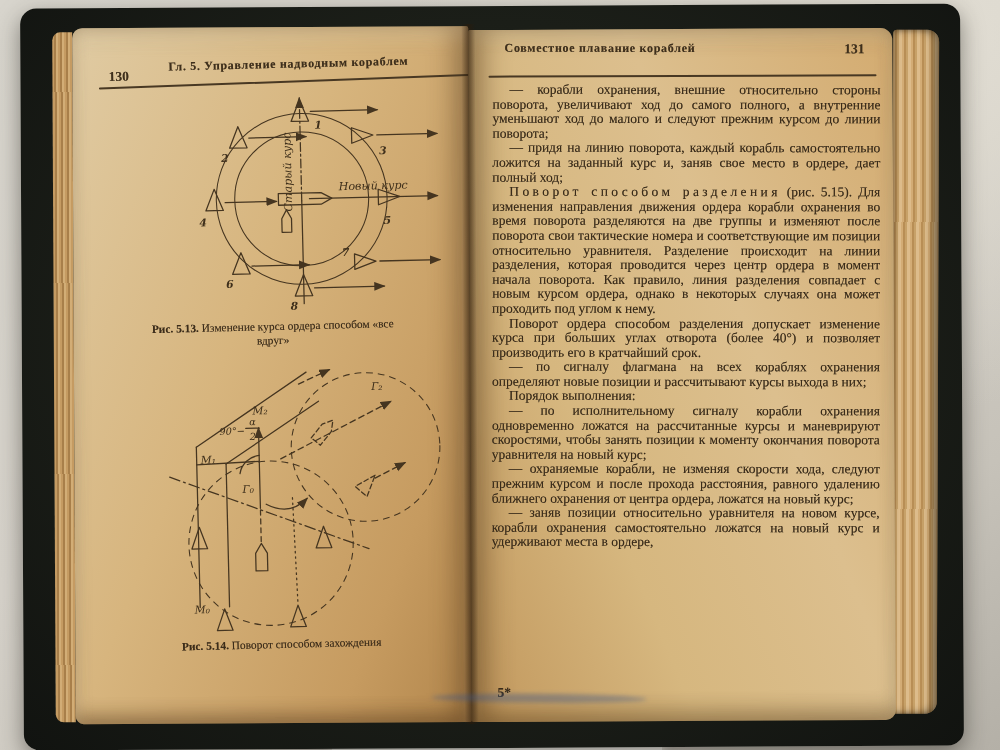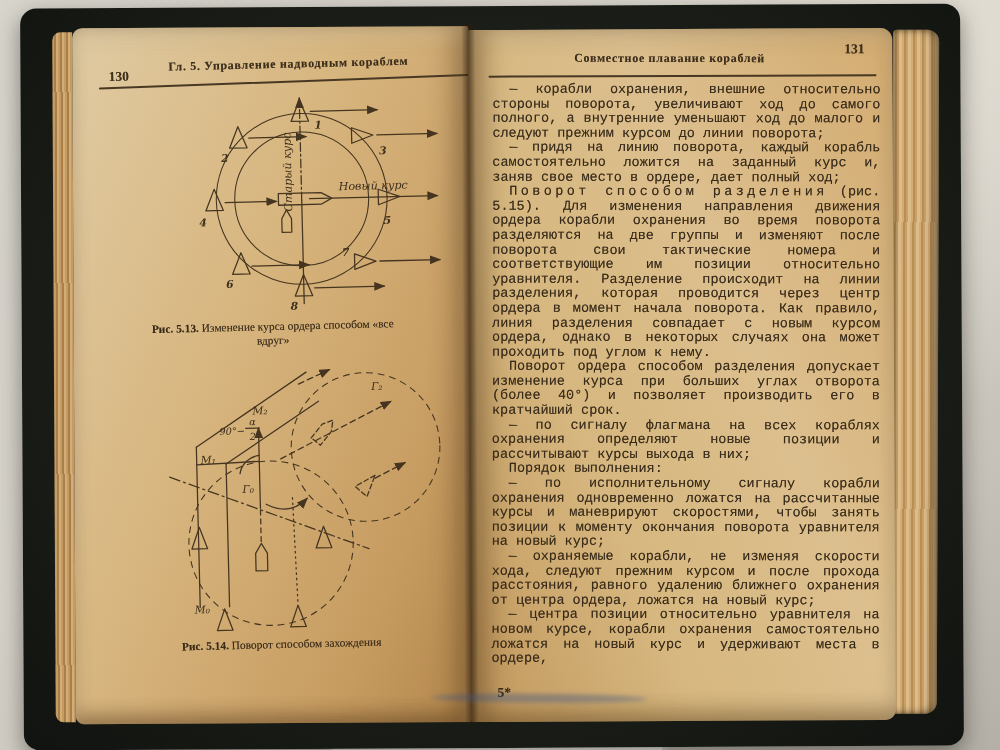--- a/index.html
+++ b/index.html
@@ -36,21 +36,21 @@
   .rh{position:absolute;font-weight:bold;font-size:12px;letter-spacing:.7px;color:#3e2f1c;
     text-shadow:0 0 .6px rgba(62,47,28,.55);}
   .pn{position:absolute;font-size:13.5px;font-weight:bold;color:#3e2f1c;text-shadow:0 0 .6px rgba(62,47,28,.5);}
   .rule{position:absolute;height:1.5px;background:#483823;border-radius:2px;}
   .fig{position:absolute;}
   .fig svg{display:block;width:100%;height:100%;}
   .cap{position:absolute;text-align:center;font-size:11.4px;line-height:14px;color:#3b2c1a;
     text-shadow:0 0 .5px rgba(59,44,26,.5);}
   .cap b{font-weight:bold;}
   .body-text{position:absolute;left:22px;top:54px;width:388px;font-size:13.5px;line-height:14.6px;
-    text-align:justify;color:#392b1a;text-shadow:0 0 .6px rgba(57,43,26,.55);font-family:Liberation Mono, monospace;}
+    text-align:justify;color:#392b1a;text-shadow:0 0 .6px rgba(57,43,26,.55);}
   .body-text p{margin:0;text-indent:17px;}
   .spaced{letter-spacing:3.4px;}
   .sig{position:absolute;left:28px;bottom:20px;font-size:13.5px;font-weight:bold;color:#392b1a;
     text-shadow:0 0 .6px rgba(57,43,26,.5);}
   .dg{stroke:#453520;stroke-width:1.3;fill:none;stroke-linejoin:round;stroke-linecap:round;}
   .dg-thin{stroke:#453520;stroke-width:1.1;fill:none;}
   .dg-lab{fill:#3e2f1b;font-family:"DejaVu Serif","Liberation Serif",serif;font-style:italic;}
 </style>
 </head>
 <body>
@@ -191,34 +191,34 @@
 
         <div class="cap" style="left:76px;top:610px;width:250px;">
           <b>Рис. 5.14.</b>
           <span>Поворот способом захождения</span>
         </div>
       </div>
     </div>
 
     <div class="page page-right">
       <div class="inner tilt-r">
-        <div class="rh" style="left:34px;top:22px;width:330px;text-align:center;">Совместное плавание кораблей</div>
+        <div class="rh" style="left:34px;top:12px;width:330px;">Совместное плавание кораблей</div>
         <div class="pn" style="right:30px;top:12px;">131</div>
         <div class="rule" style="left:18px;top:46px;width:388px;transform:rotate(-.3deg);"></div>
 
         <div class="body-text">
           <p>— корабли охранения, внешние относительно стороны поворота, увеличивают ход до самого полного, а внутренние уменьшают ход до малого и следуют прежним курсом до линии поворота;</p>
           <p>— придя на линию поворота, каждый корабль самостоятельно ложится на заданный курс и, заняв свое место в ордере, дает полный ход;</p>
           <p><span class="spaced">Поворот способом разделения</span><span> (рис. 5.15). Для изменения направления движения ордера корабли охранения во время поворота разделяются на две группы и изменяют после поворота свои тактические номера и соответствующие им позиции относительно уравнителя. Разделение происходит на линии разделения, которая проводится через центр ордера в момент начала поворота. Как правило, линия разделения совпадает с новым курсом ордера, однако в некоторых случаях она может проходить под углом к нему.</span></p>
           <p>Поворот ордера способом разделения допускает изменение курса при больших углах отворота (более 40°) и позволяет производить его в кратчайший срок.</p>
           <p>— по сигналу флагмана на всех кораблях охранения определяют новые позиции и рассчитывают курсы выхода в них;</p>
           <p>Порядок выполнения:</p>
           <p>— по исполнительному сигналу корабли охранения одновременно ложатся на рассчитанные курсы и маневрируют скоростями, чтобы занять позиции к моменту окончания поворота уравнителя на новый курс;</p>
           <p>— охраняемые корабли, не изменяя скорости хода, следуют прежним курсом и после прохода расстояния, равного удалению ближнего охранения от центра ордера, ложатся на новый курс;</p>
-          <p>— центра позиции относительно уравнителя на новом курсе, корабли охранения самостоятельно ложатся на новый курс и удерживают места в ордере,</p>
+          <p>— заняв позиции относительно уравнителя на новом курсе, корабли охранения самостоятельно ложатся на новый курс и удерживают места в ордере,</p>
         </div>
 
         <div class="sig">5*</div>
       </div>
     </div>
 
     <div class="gutter"></div>
     <div class="smudge"></div>
   </div>
 </div>

